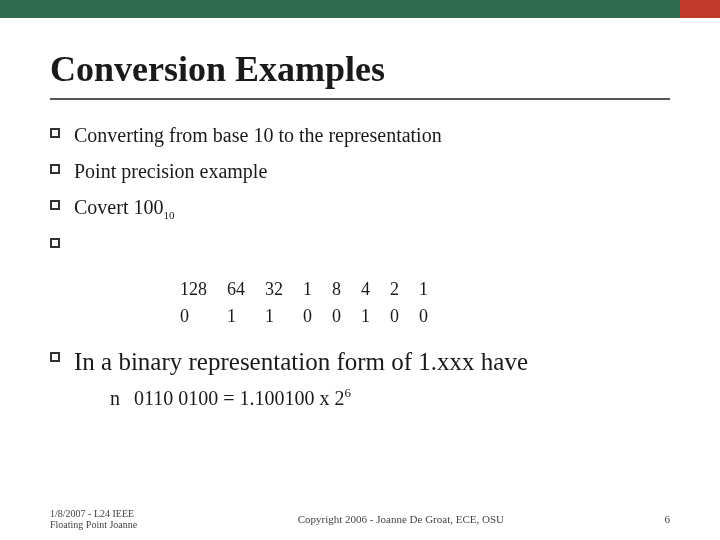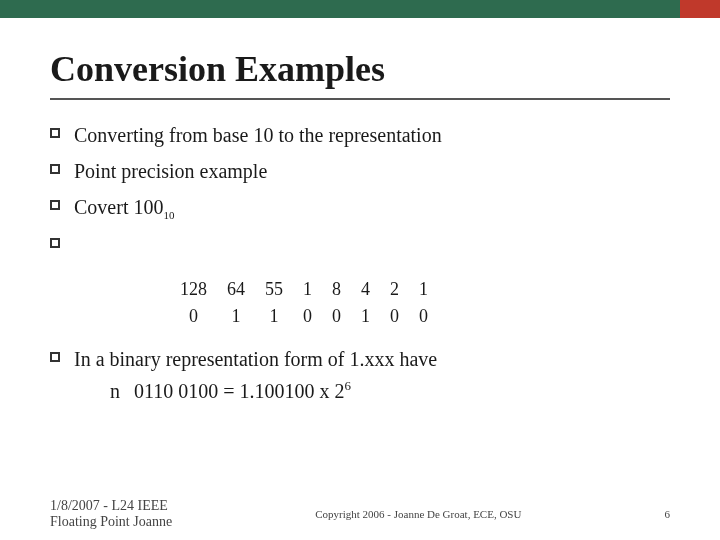--- a/index.html
+++ b/index.html
@@ -86,29 +86,28 @@
       color: #1a1a1a;
       font-family: 'Times New Roman', Times, serif;
     }
 
     .table-container table {
       border-collapse: collapse;
     }
 
     .table-container td {
       padding: 0 10px;
-      text-align: center;
       font-size: 18px;
       line-height: 1.5;
     }
 
     .last-bullet {
       display: flex;
       align-items: flex-start;
-      font-size: 20px;
+      font-size: 25px;
       color: #1a1a1a;
       margin-bottom: 0;
       line-height: 1.3;
     }
 
     .sub-bullet {
       display: flex;
       align-items: flex-start;
       font-size: 20px;
       color: #1a1a1a;
@@ -139,21 +138,21 @@
       left: 50px;
       right: 50px;
       display: flex;
       justify-content: space-between;
       align-items: center;
       font-size: 11px;
       color: #444;
     }
 
     .footer-left {
-      font-size: 14px;
+      font-size: 10px;
       color: #444;
     }
 
     .footer-center {
       font-size: 11px;
       color: #444;
     }
 
     .footer-right {
       font-size: 11px;
@@ -188,21 +187,21 @@
       <span class="bullet-square"></span>
     </li>
   </ul>
 
   <div class="table-container">
     <table>
       <tbody>
           <tr>
         <td>128</td>
         <td>64</td>
-        <td>55</td>
+        <td>32</td>
         <td>1</td>
         <td>8</td>
         <td>4</td>
         <td>2</td>
         <td>1</td>
       </tr>
       <tr>
         <td>0</td>
         <td>1</td>
         <td>1</td>

